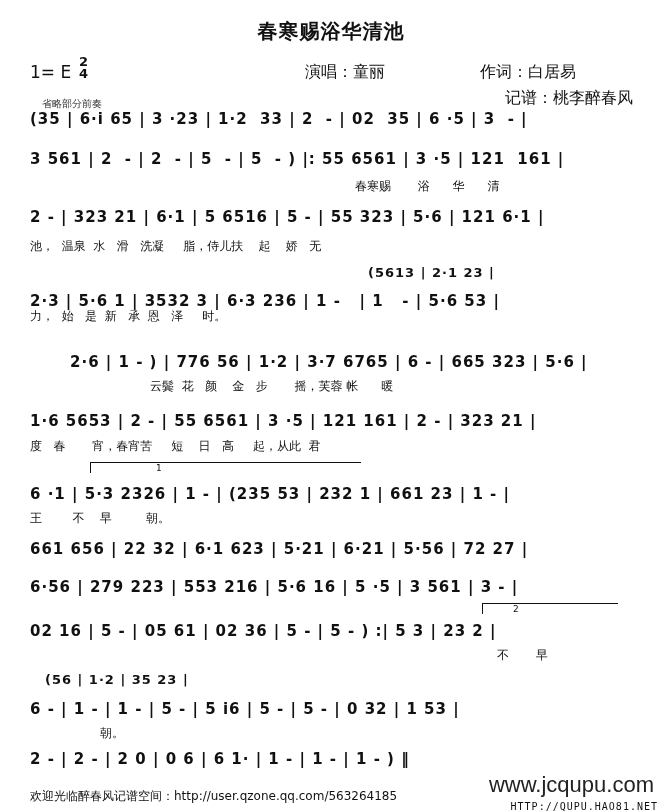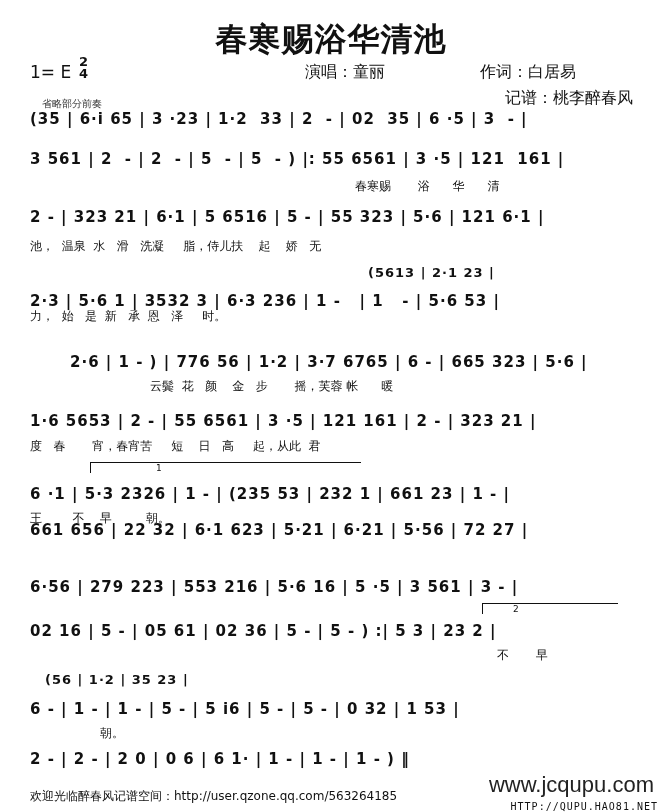--- a/index.html
+++ b/index.html
@@ -1,19 +1,19 @@
 <!DOCTYPE html>
 <html><head>
 <meta charset="utf-8">
 <style>
   html, body { margin: 0; padding: 0; background: #ffffff; }
   body { width: 662px; height: 812px; position: relative; overflow: hidden;
          font-family: "DejaVu Sans", sans-serif; color: #111; }
   .title { position: absolute; left: 0; right: 0; top: 18px; text-align: center;
-           font-family: "DejaVu Serif", serif; font-size: 32px; font-weight: bold; letter-spacing: 1px; }
+           font-family: "DejaVu Serif", serif; font-size: 20px; font-weight: bold; letter-spacing: 1px; }
   .key { position: absolute; left: 30px; top: 62px; font-size: 17px; }
   .timesig { position: absolute; left: 79px; top: 56px; font-size: 13px; line-height: 12px; text-align: center; font-weight: bold; }
   .timesig span { display: block; }
   .meta { position: absolute; font-size: 16px; }
   .note-small { position: absolute; left: 42px; top: 97px; font-size: 10px; color: #333; }
   .mus { position: absolute; font-family: "DejaVu Sans", sans-serif; font-weight: bold; font-size: 15px; letter-spacing: 1px; white-space: pre; }
   .lyr { position: absolute; font-size: 12px; white-space: pre; }
   .footer { position: absolute; left: 30px; top: 788px; font-size: 12px; }
   .wm { position: absolute; right: 8px; top: 772px; font-size: 22px; color: #222; font-family: "Liberation Sans", sans-serif; }
   .wm2 { position: absolute; right: 4px; top: 801px; font-size: 10px; letter-spacing: 1px; font-family: "DejaVu Sans Mono", monospace; }
@@ -63,21 +63,21 @@
   <div class="lyr" style="left:30px; top:438px;">度   春       宵，春宵苦     短    日   高     起，从此  君</div>
 </div>
 
 <div>
   <div class="volta" style="left:90px; top:462px; width:270px;"><span style="margin-left:65px;">1</span></div>
   <div class="mus" style="left:30px; top:485px;">6 ·1 | 5·3 2326 | 1 - | (235 53 | 232 1 | 661 23 | 1 - |</div>
   <div class="lyr" style="left:30px; top:510px;">王        不    早         朝。</div>
 </div>
 
 <div>
-  <div class="mus" style="left:30px; top:521px;">661 656 | 22 32 | 6·1 623 | 5·21 | 6·21 | 5·56 | 72 27 |</div>
+  <div class="mus" style="left:30px; top:540px;">661 656 | 22 32 | 6·1 623 | 5·21 | 6·21 | 5·56 | 72 27 |</div>
 </div>
 
 <div>
   <div class="mus" style="left:30px; top:578px;">6·56 | 279 223 | 553 216 | 5·6 16 | 5 ·5 | 3 561 | 3 - |</div>
 </div>
 
 <div>
   <div class="volta" style="left:482px; top:603px; width:135px;"><span style="margin-left:30px;">2</span></div>
   <div class="mus" style="left:30px; top:622px;">02 16 | 5 - | 05 61 | 02 36 | 5 - | 5 - ) :| 5 3 | 23 2 |</div>
   <div class="lyr" style="left:497px; top:647px;">不       早</div>

